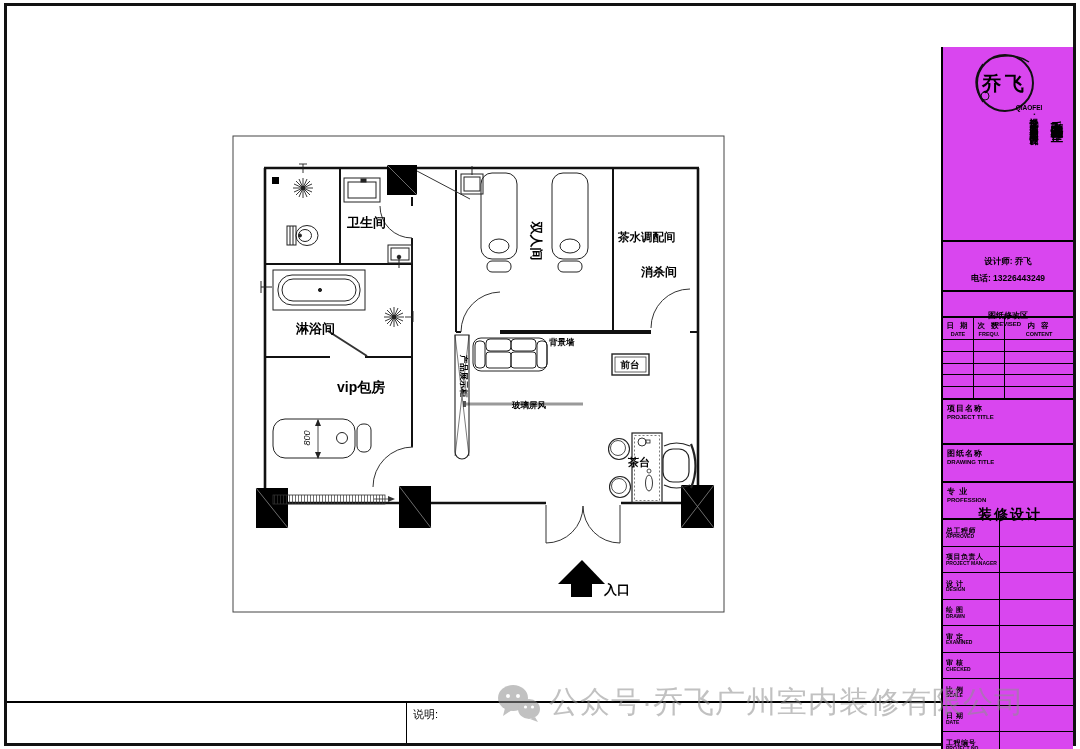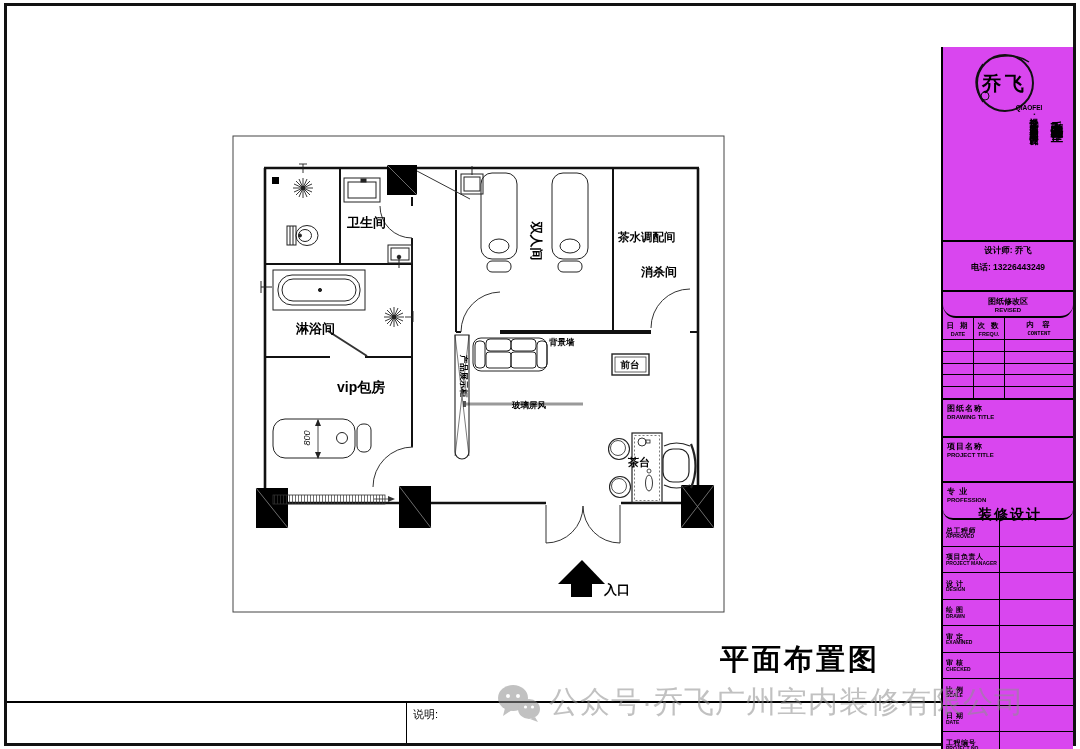--- a/index.html
+++ b/index.html
@@ -15,40 +15,40 @@
   .tb{position:absolute;left:941px;top:5px;width:132px;height:737px;border-left:2px solid #000;background:#d946ef;z-index:4;display:flex;flex-direction:column;box-sizing:border-box;color:#000;margin-top:42px;}
   .tb section{box-sizing:border-box;border-bottom:2px solid #000;position:relative;flex-shrink:0;}
   .s-logo{height:195px;}
   .logo-art{display:block;margin:5px auto 0 20px;}
   .names{position:absolute;right:8px;top:64px;height:126px;display:flex;flex-direction:row-reverse;gap:8px;}
   .studio-name{writing-mode:vertical-rl;font-size:12.5px;font-weight:bold;letter-spacing:1px;}
   .services{writing-mode:vertical-rl;font-size:9px;font-weight:bold;letter-spacing:0.5px;display:flex;gap:3px;}
   .s-notice{height:106px;padding:3px 4px 0 4px;}
   .notice-head{text-align:center;font-size:10.5px;font-weight:bold;letter-spacing:6px;margin-bottom:2px;}
   .notice-item{font-size:6.6px;font-weight:bold;line-height:1.45;text-align:left;}
-  .s-designer{height:50px;text-align:center;padding-top:3px;}
+  .s-designer{height:50px;text-align:center;padding-top:14px;}
   .s-designer div{font-size:8.5px;font-weight:bold;margin-bottom:5px;}
-  .s-revised{height:26px;text-align:center;padding-top:4px;border-radius:13px;}
+  .s-revised{height:26px;text-align:center;padding-top:18px;}
   .rev-cn{font-size:8px;font-weight:bold;}
   .rev-en{font-size:6px;font-weight:bold;}
   .s-table{height:82px;display:flex;flex-direction:column;}
   .rev-hrow{display:flex;height:21px;border-bottom:1px solid #000;}
   .rev-hcell{box-sizing:border-box;border-right:1px solid #000;display:flex;flex-direction:column;align-items:center;justify-content:center;}
-  .rev-hcell:last-child{border-right:none;font-family:Liberation Mono, monospace;}
+  .rev-hcell:last-child{border-right:none;}
   .rev-c1{width:31px;}.rev-c2{width:31px;}.rev-c3{flex:1;}
   .rev-hcell .cn{font-size:7.5px;font-weight:bold;letter-spacing:2px;}
   .rev-hcell .en{font-size:5.5px;font-weight:bold;}
   .rev-row{flex:1;display:flex;border-bottom:1px solid #000;}
   .rev-row:last-child{border-bottom:none;}
   .rev-row span{box-sizing:border-box;border-right:1px solid #000;display:block;}
   .rev-row span:last-child{border-right:none;}
   .s-field{padding:3px 0 0 4px;}
   .f-project{height:45px;}
   .f-drawing{height:38px;}
-  .f-prof{height:37px;border-radius:10px;}
+  .f-prof{height:37px;}
   .field-cn{font-size:8px;font-weight:bold;letter-spacing:1px;}
   .field-en{font-size:6px;font-weight:bold;}
   .prof-value{text-align:center;font-size:14px;font-weight:bold;letter-spacing:2px;margin-top:3px;}
   .s-signs{flex:1;display:flex;flex-direction:column;border-bottom:none !important;}
   .sign-row{flex:1;display:flex;border-bottom:1px solid #000;}
   .sign-row:last-child{border-bottom:none;}
   .sign-label{width:57px;box-sizing:border-box;border-right:1px solid #000;padding:1px 0 0 3px;display:flex;flex-direction:column;justify-content:center;}
   .sign-label .cn{font-size:7px;font-weight:bold;letter-spacing:0.5px;line-height:1.05;}
   .sign-label .en{font-size:5px;font-weight:bold;line-height:1.1;white-space:nowrap;}
   .sign-value{flex:1;}
@@ -268,21 +268,20 @@
       <text x="641" y="276" font-size="12">消杀间</text>
       <text x="549" y="345" font-size="8.5">背景墙</text>
       <text x="630" y="368" text-anchor="middle" font-size="9.5">前台</text>
       <text x="512" y="408" font-size="8.5">玻璃屏风</text>
       <text transform="rotate(90 461 376)" x="461" y="376" text-anchor="middle" font-size="8.5">产品展示柜</text>
       <text x="628" y="466" font-size="11">茶台</text>
       <text x="604" y="594" font-size="13">入口</text>
     </g>
   </svg>
 
-  <div class="drawing-title">平面布置图</div>
 
   <div class="notes-strip">
     <div class="notes-divider"></div>
     <div class="notes-label">说明:</div>
   </div>
 
   <div class="tb">
 
     <section class="s-logo">
       <svg class="logo-art" width="88" height="64" viewBox="0 0 88 64">
@@ -348,28 +347,28 @@
           <span class="rev-c2"></span>
           <span class="rev-c3"></span>
         </div>
       <div class="rev-row">
           <span class="rev-c1"></span>
           <span class="rev-c2"></span>
           <span class="rev-c3"></span>
         </div>
     </section>
 
+    <section class="s-field f-project">
+      <div class="field-cn">项目名称</div>
+      <div class="field-en">PROJECT TITLE</div>
+    </section>
+
     <section class="s-field f-drawing">
       <div class="field-cn">图纸名称</div>
       <div class="field-en">DRAWING TITLE</div>
-    </section>
-
-    <section class="s-field f-project">
-      <div class="field-cn">项目名称</div>
-      <div class="field-en">PROJECT TITLE</div>
     </section>
 
     <section class="s-field f-prof">
       <div class="field-cn">专 业</div>
       <div class="field-en">PROFESSION</div>
       <div class="prof-value">装修设计</div>
     </section>
 
     <section class="s-signs">
       <div class="sign-row">

